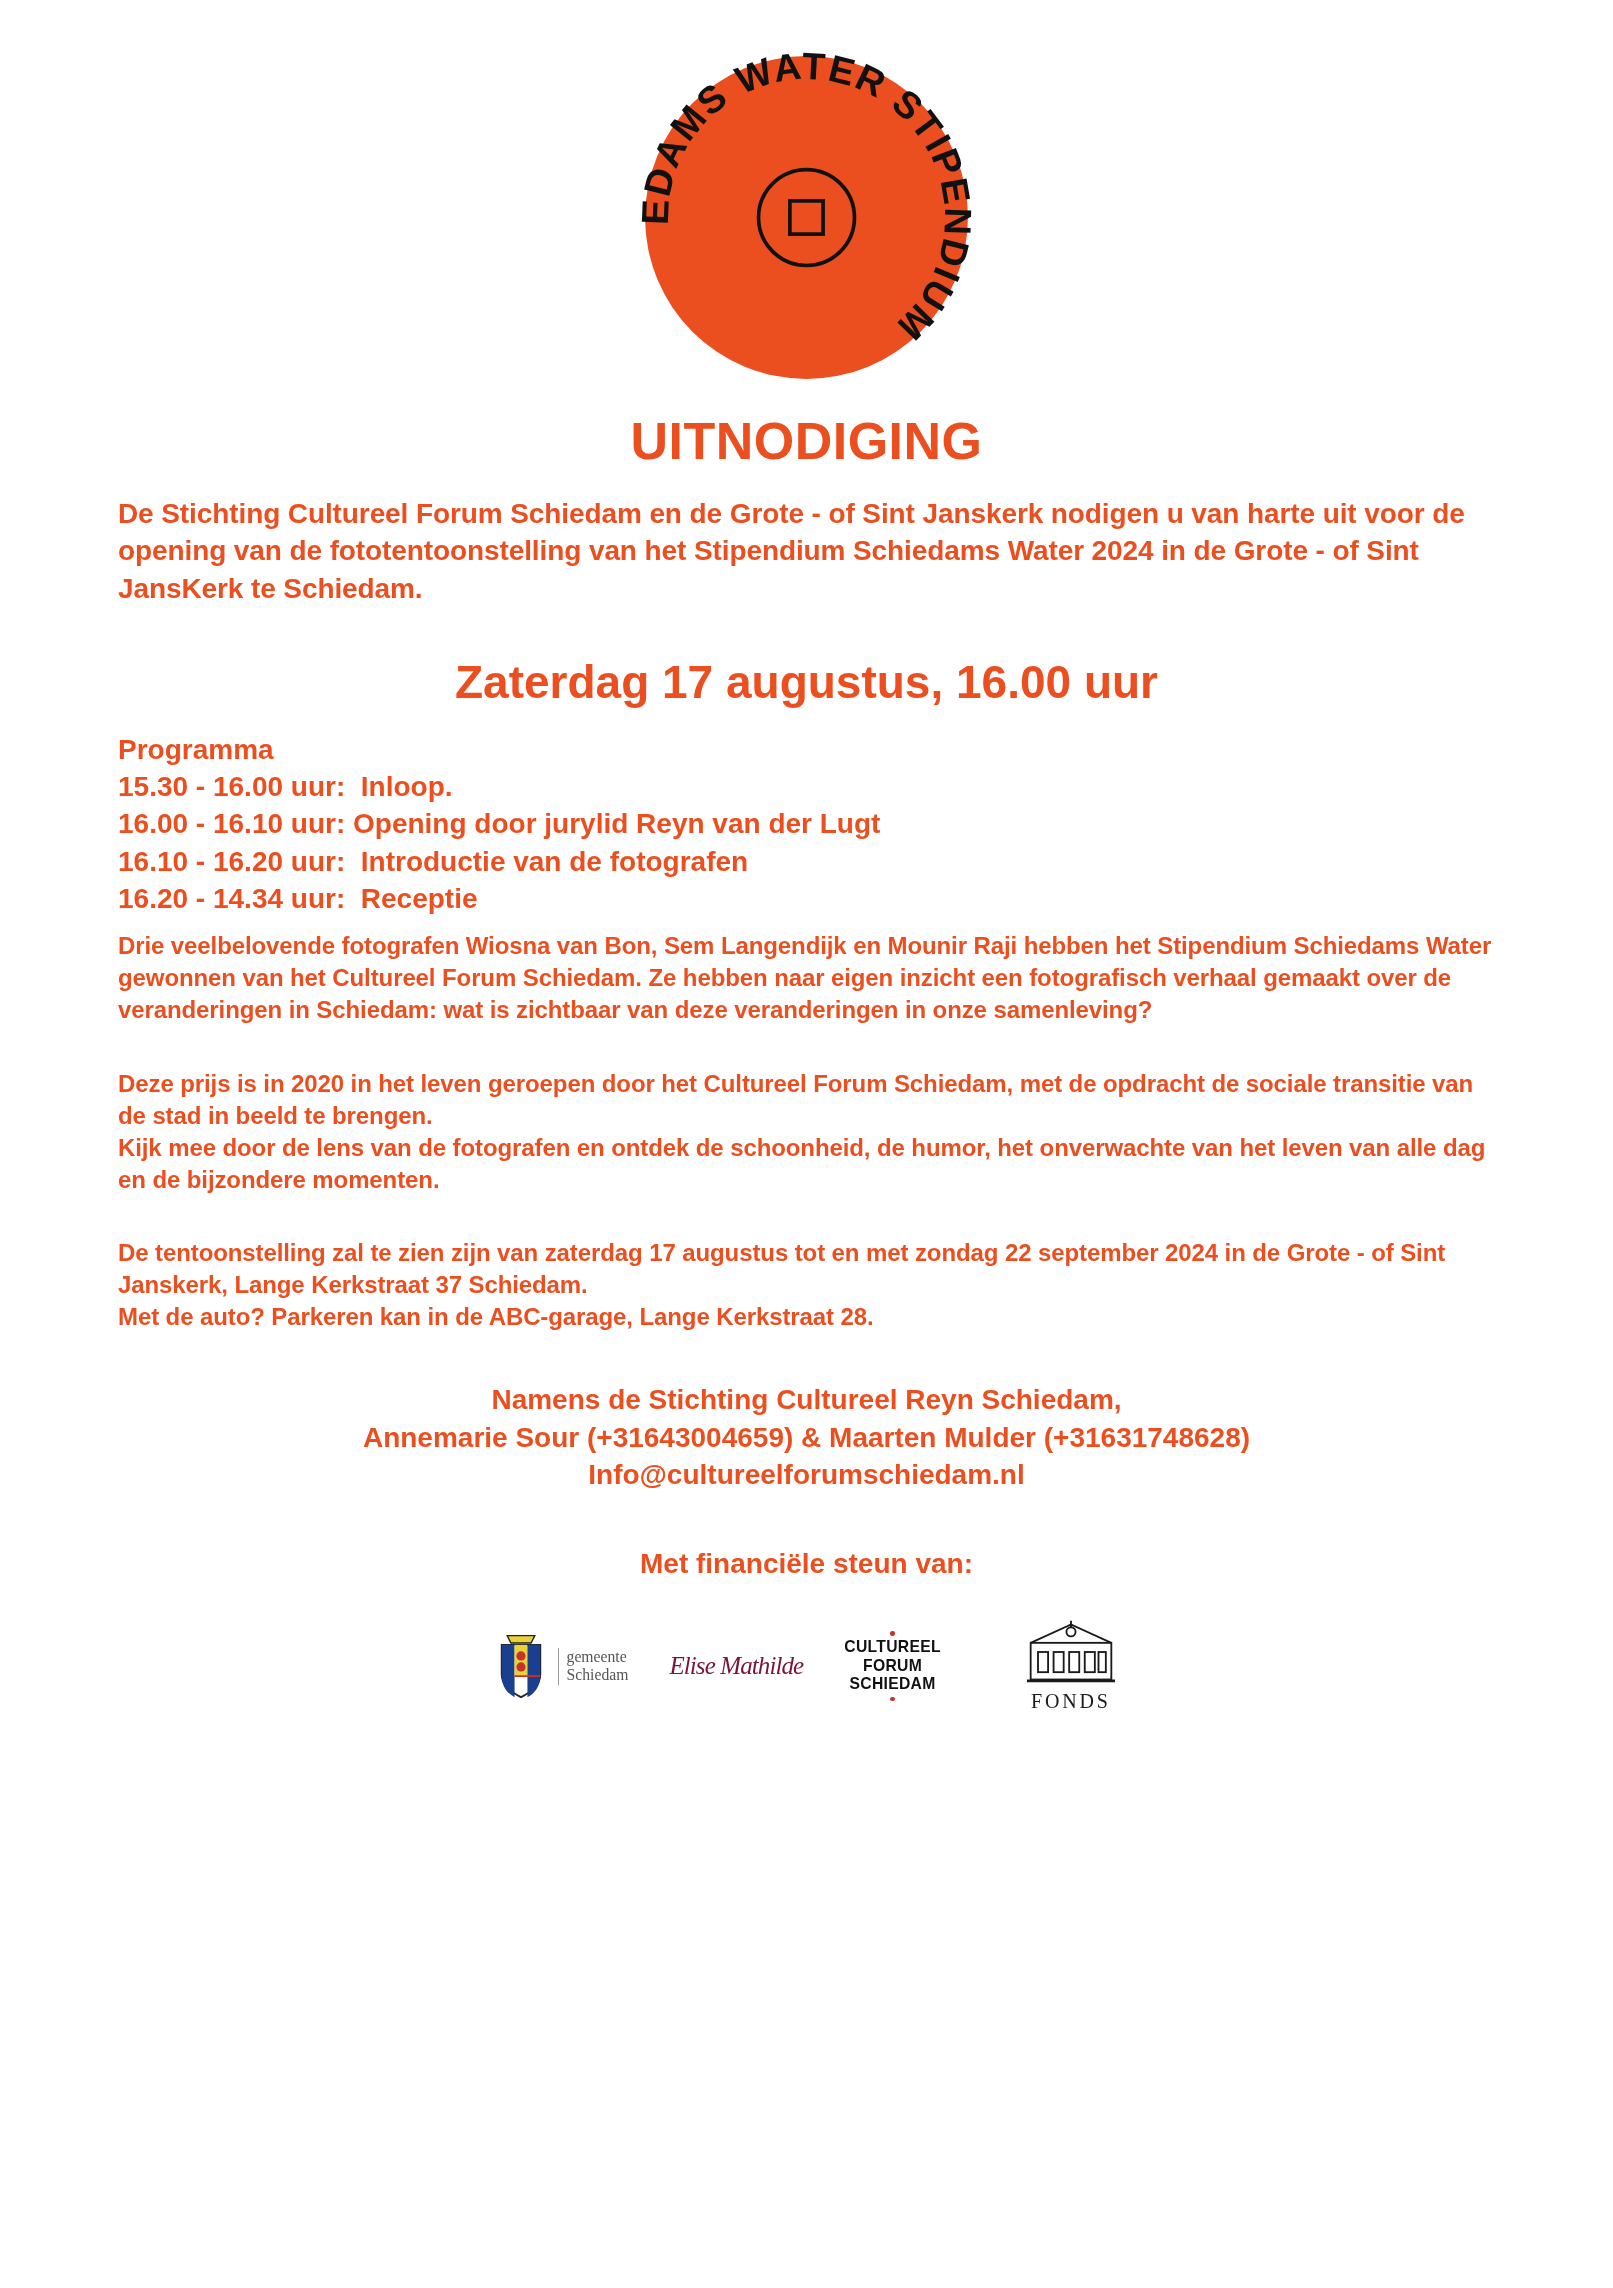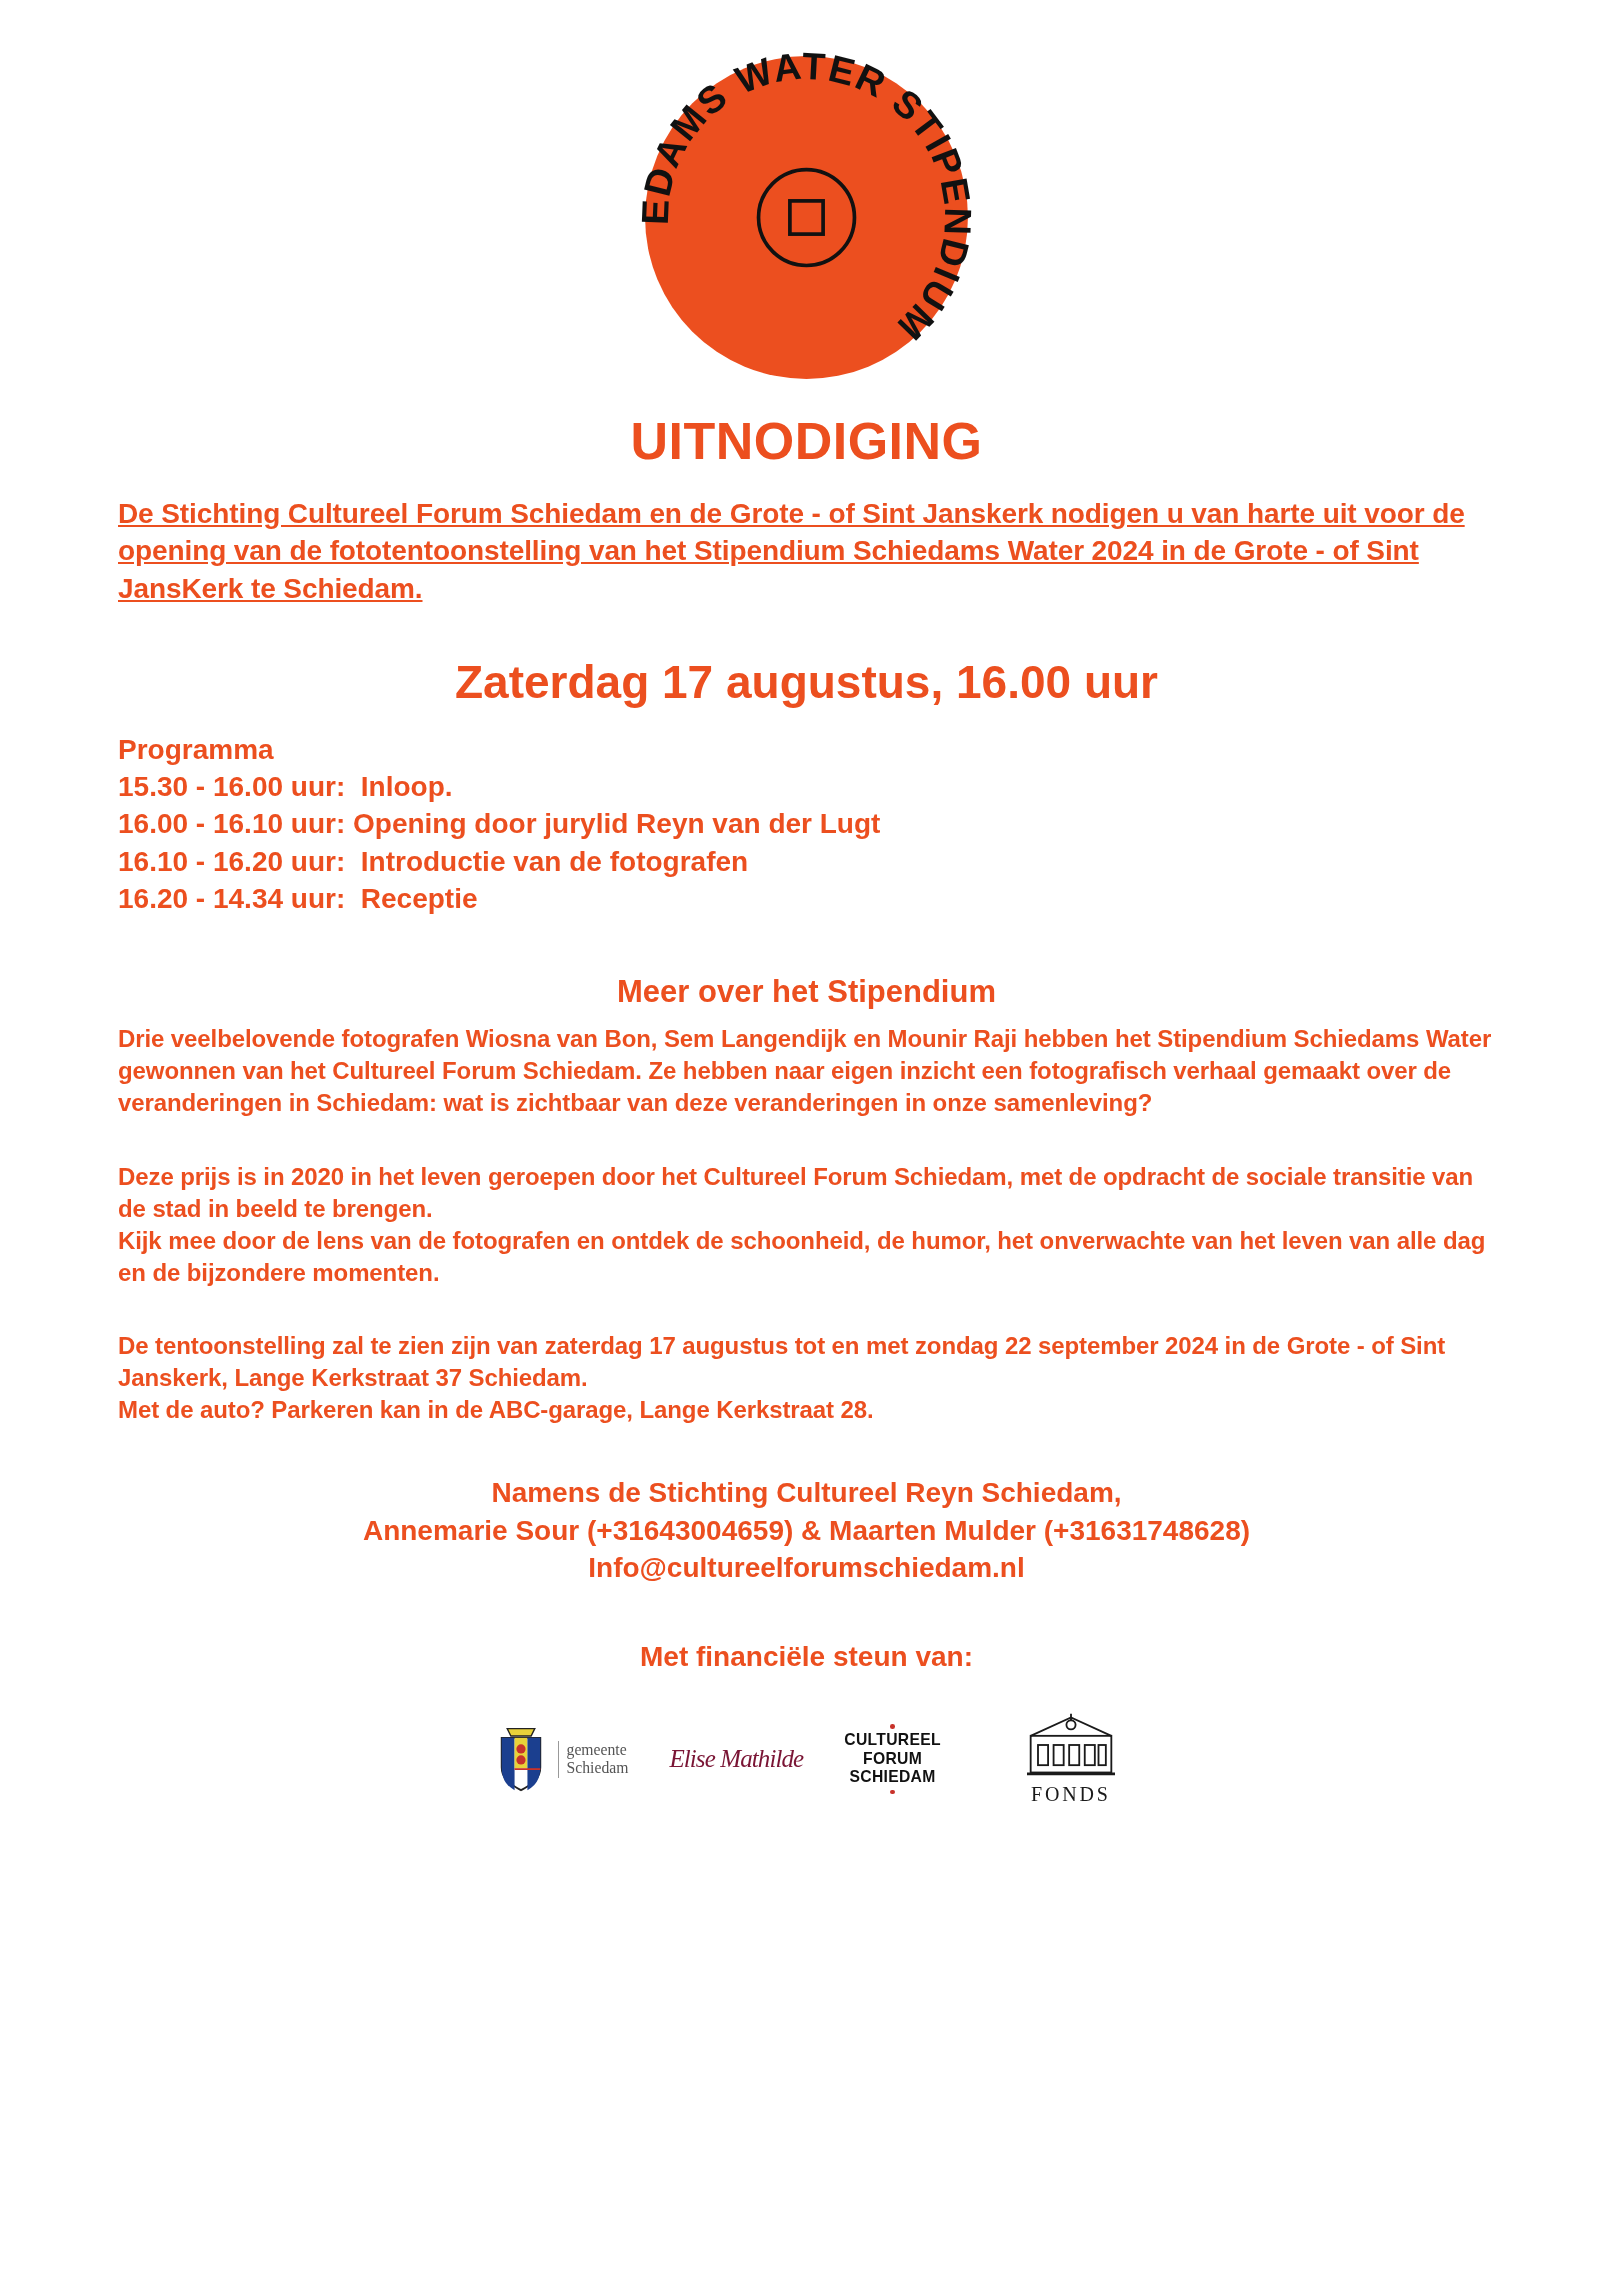--- a/index.html
+++ b/index.html
@@ -47,21 +47,20 @@
     color: #ec4f1f;
   }
 
   
   .intro {
     font-size: 28px;
     font-weight: bold;
     line-height: 1.33;
     margin-top: 24px;
     letter-spacing: -0.1px;
-    text-decoration: underline;
   }
   .datetime {
     text-align: center;
     font-size: 46px;
     font-weight: bold;
     margin-top: 48px;
   }
   .programma {
     font-size: 28px;
     font-weight: bold;
@@ -231,21 +230,20 @@
   <div class="datetime">Zaterdag 17 augustus, 16.00 uur</div>
 
   <div class="programma">
     <div>Programma</div>
     <div class="pline">15.30 - 16.00 uur:  Inloop.</div>
     <div class="pline">16.00 - 16.10 uur: Opening door jurylid Reyn van der Lugt</div>
     <div class="pline">16.10 - 16.20 uur:  Introductie van de fotografen</div>
     <div class="pline">16.20 - 14.34 uur:  Receptie</div>
   </div>
 
-  <div class="subhead">Meer over het Stipendium</div>
   <div class="para">Drie veelbelovende fotografen Wiosna van Bon, Sem Langendijk en Mounir Raji hebben het Stipendium Schiedams Water gewonnen van het Cultureel Forum Schiedam. Ze hebben naar eigen inzicht een fotografisch verhaal gemaakt over de veranderingen in Schiedam: wat is zichtbaar van deze veranderingen in onze samenleving?</div>
   <div class="para spaced" style="white-space:pre-line">Deze prijs is in 2020 in het leven geroepen door het Cultureel Forum Schiedam, met de opdracht de sociale transitie van de stad in beeld te brengen.
 Kijk mee door de lens van de fotografen en ontdek de schoonheid, de humor, het onverwachte van het leven van alle dag en de bijzondere momenten.</div>
   <div class="para spaced" style="white-space:pre-line">De tentoonstelling zal  te zien zijn van  zaterdag 17 augustus tot en met zondag 22 september 2024 in de Grote - of Sint Janskerk, Lange Kerkstraat 37 Schiedam.
 Met de auto? Parkeren kan in de ABC-garage,  Lange Kerkstraat 28.</div>
 
   <div class="signoff">
     <div>Namens de Stichting Cultureel Reyn Schiedam,</div>
     <div>Annemarie Sour (+31643004659) &amp; Maarten Mulder (+31631748628)</div>
     <div>Info@cultureelforumschiedam.nl</div>

